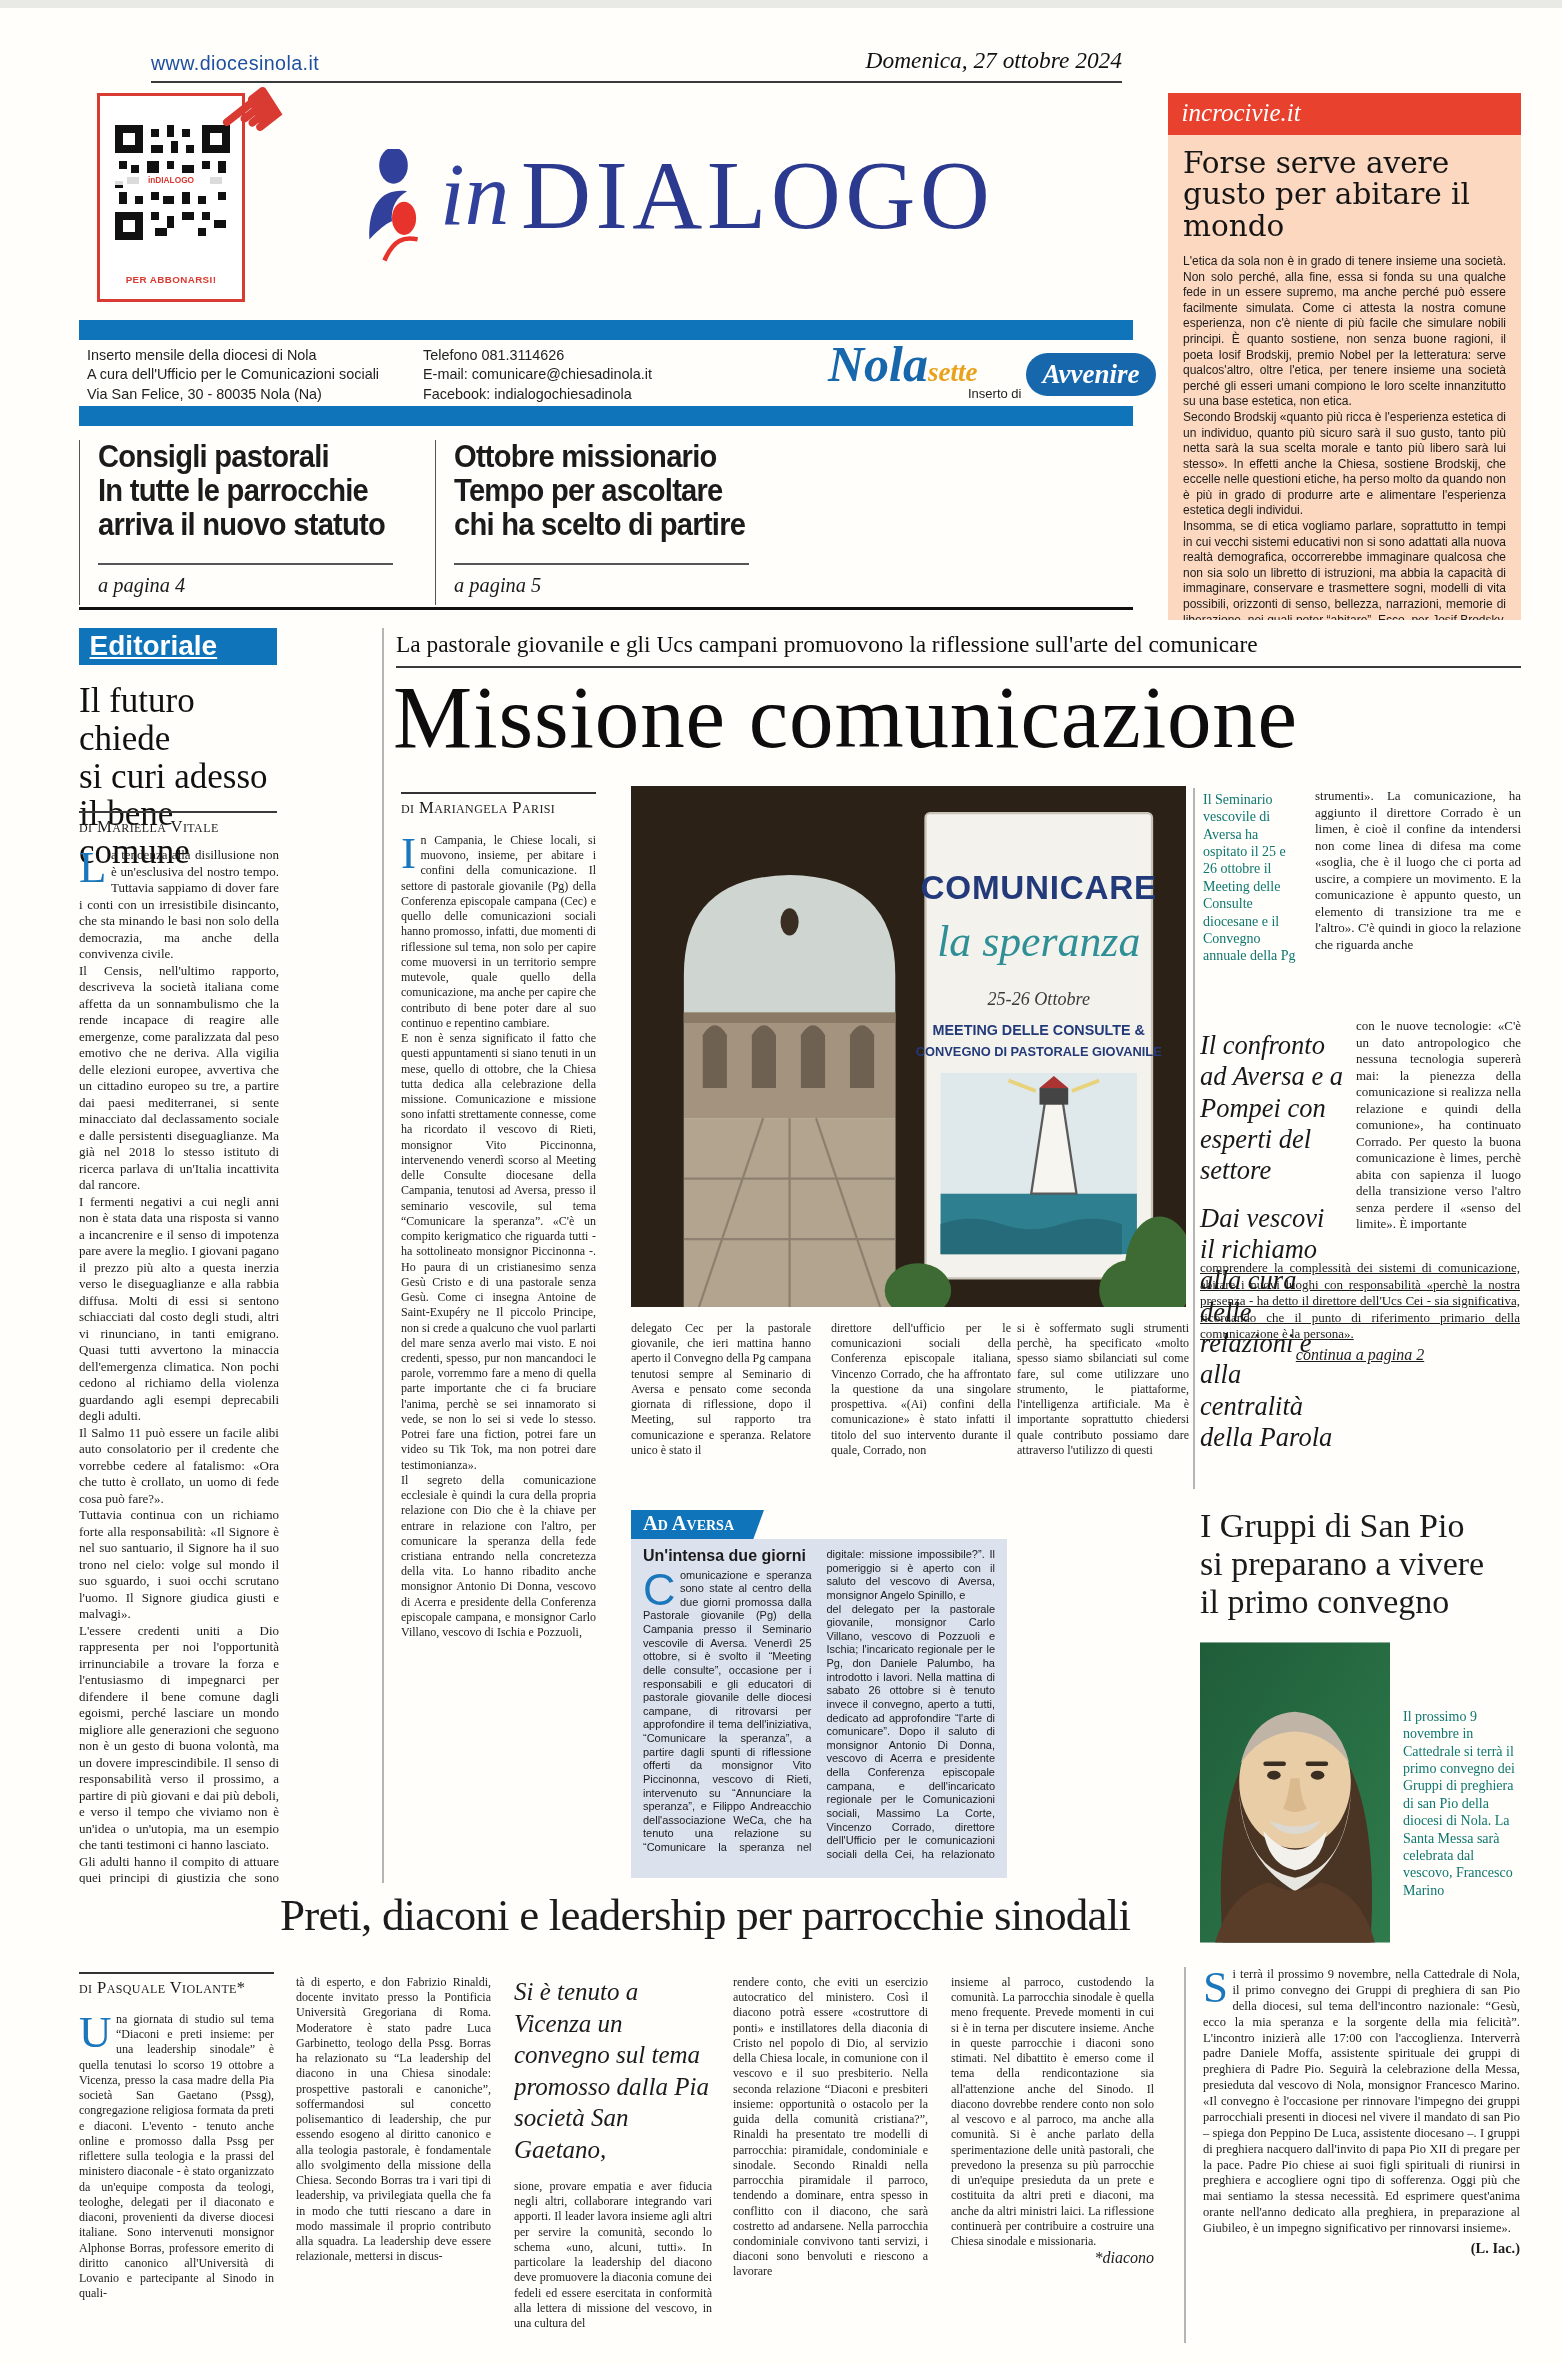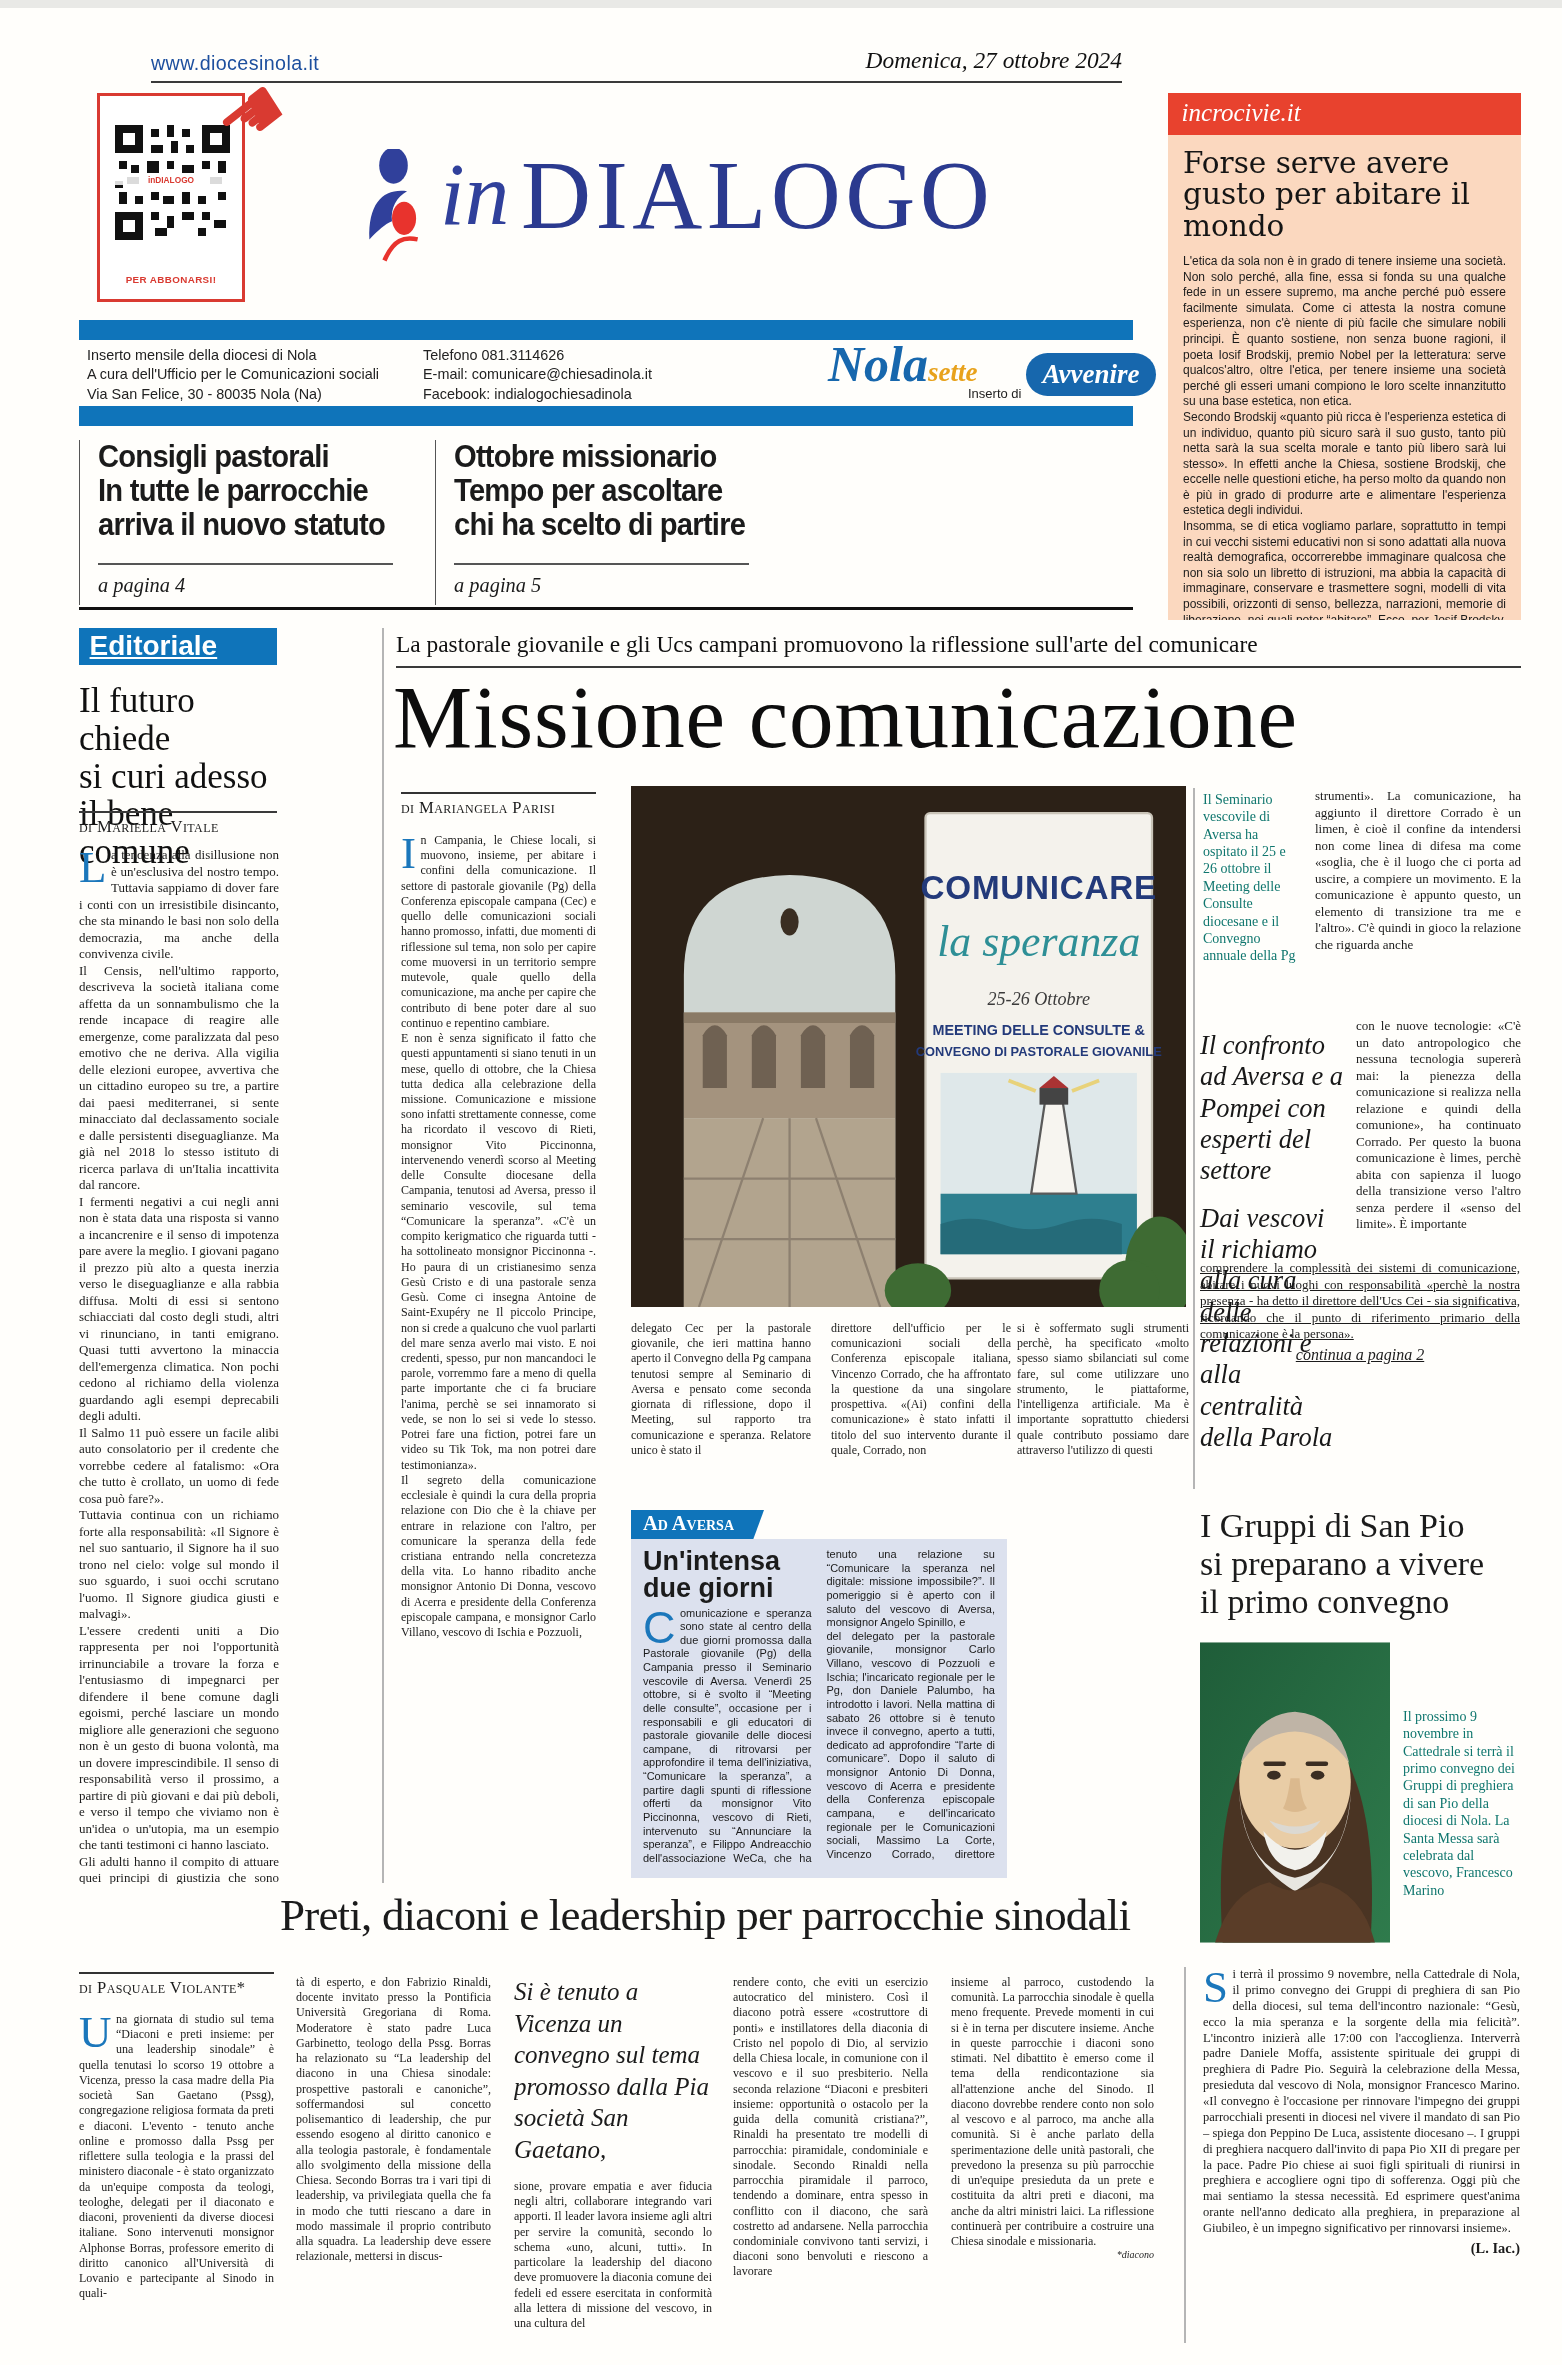--- a/index.html
+++ b/index.html
@@ -73,30 +73,30 @@
 
   
   .photo-frame { background:#241a12; }
 
   
   .box-tab { background:#0f74ba; color:#fff; font-variant:small-caps; font-weight:bold; font-size:20.4px;
              padding:1.5px 30px 4.5px 12px; clip-path:polygon(0 0,100% 0,92% 100%,0 100%); display:inline-block;
              font-family:"Liberation Serif",serif; }
   .aversa-body { background:#dce1ee; padding:9px 12px 10.6px; column-count:2; column-gap:15px;
                  font-family:"Liberation Sans",sans-serif; font-size:11px; line-height:1.24; }
-  .aversa-body h3 { font-size:27px; margin-bottom:4.5px; line-height:1; }
+  .aversa-body h3 { font-size:16px; margin-bottom:4.5px; line-height:1; }
   .aversa-body p { text-align:justify; }
 
   
   .sp-title { font-size:34px; line-height:1.12; }
 
   
   .bottom-title { font-size:45px; line-height:1; letter-spacing:-0.8px; }
   .b-quote { font-style:italic; font-size:25px; line-height:1.26; }
-  .sig-right { font-style:italic; text-align:right; font-size:10px; }
+  .sig-right { font-style:italic; text-align:right; font-size:16px; }
   .sp-sig { font-weight:bold; text-align:right; font-size:14.4px; margin-top:3px; }
 </style>
 </head>
 <body>
 
 <div id="page">
 
   <div class="abs sans site-url" style="left:151px; top:44px;">www.diocesinola.it</div>
   <div class="abs page-date serif" style="left:786px; top:39px; width:336px; text-align:right;">Domenica, 27 ottobre 2024</div>
   <div class="abs rule" style="left:151px; top:73px; width:971px; height:1.5px;"></div>

